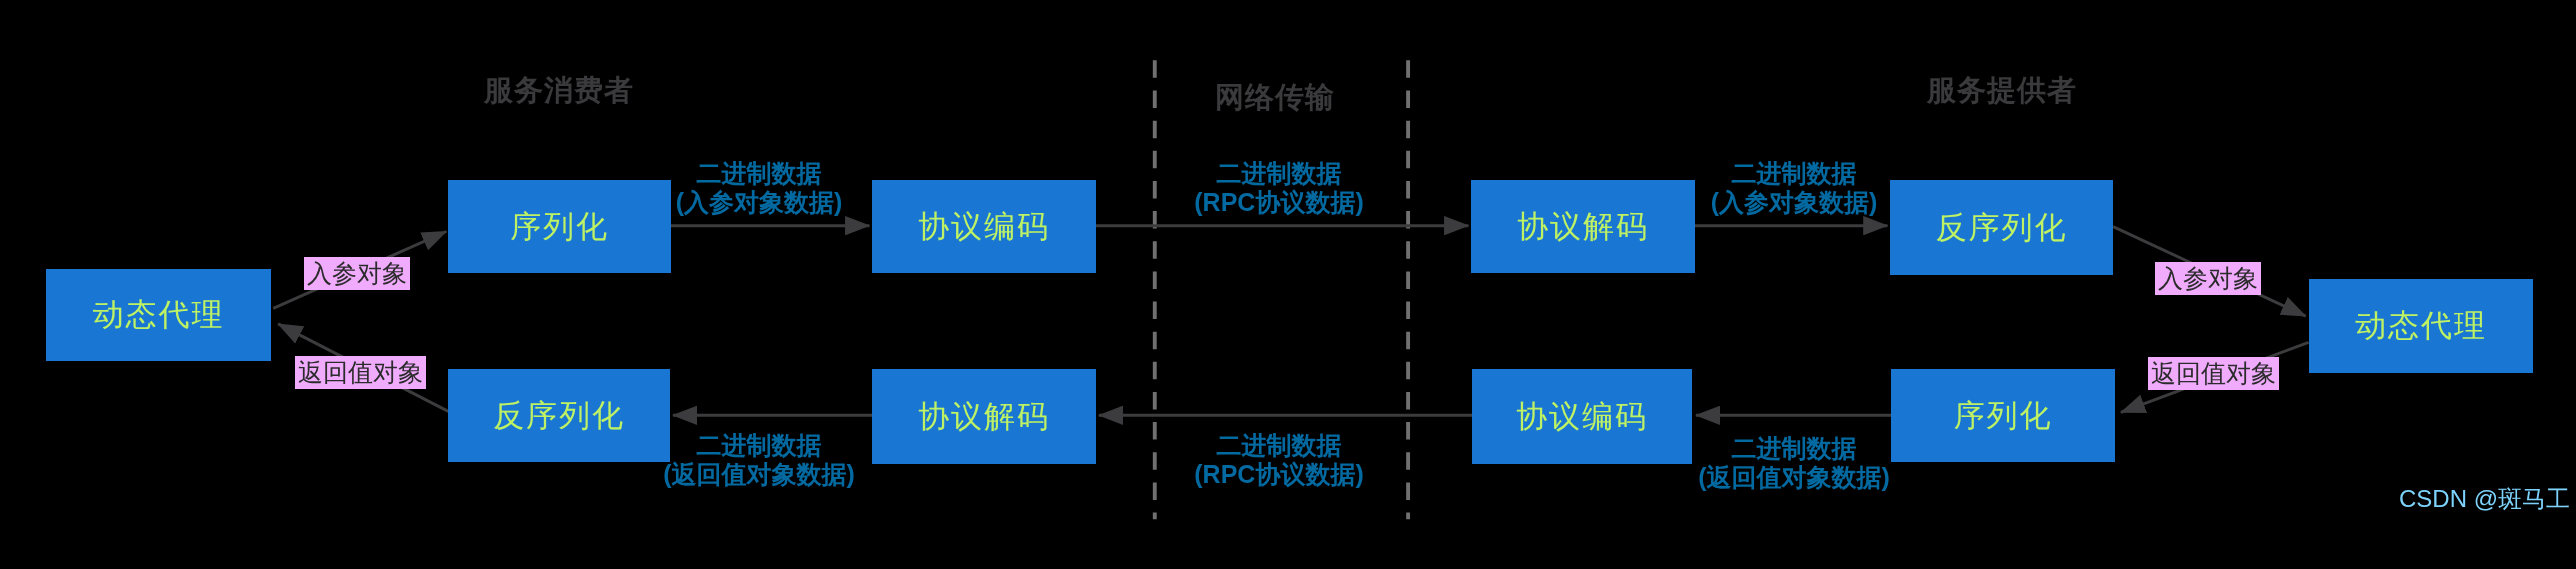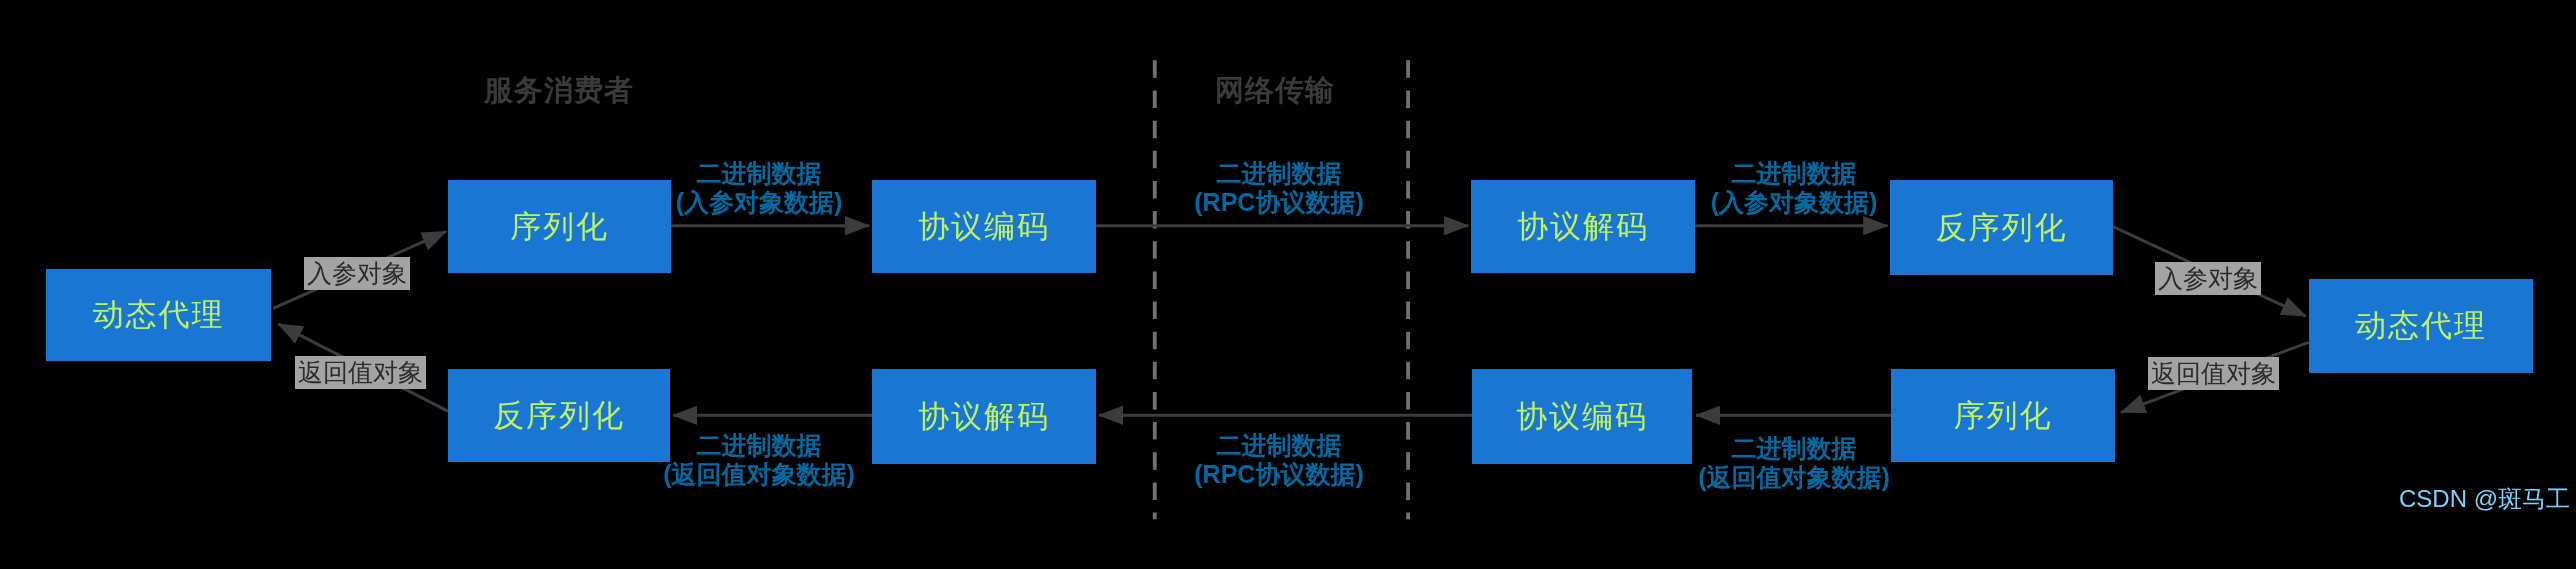--- a/index.html
+++ b/index.html
@@ -16,21 +16,21 @@
   .zone-title{
     position:absolute;transform:translateX(-50%);
     color:#3a3a3c;font-size:29px;font-weight:bold;letter-spacing:1px;white-space:nowrap;
   }
   .flow-label{
     position:absolute;transform:translateX(-50%);
     color:#0369a1;font-size:25px;line-height:29px;font-weight:bold;
     text-align:center;white-space:nowrap;
   }
   .obj-label{
-    position:absolute;background:#a3a3a3;color:#2b2b2b;
+    position:absolute;background:#f0abfc;color:#2b2b2b;
     font-size:25px;line-height:31px;padding:1px 2.9px;white-space:nowrap;
   }
   .watermark{
     position:absolute;right:6px;bottom:10.7px;color:#7dd3fc;font-size:24px;white-space:nowrap;
   }
 </style>
 </head>
 <body>
 
 <div id="canvas">
@@ -52,21 +52,22 @@
     <line x1="2173" y1="233" x2="2371" y2="325" stroke="#3c3c3e" stroke-width="3" marker-end="url(#ah)"></line>
 
     <line x1="2374" y1="352" x2="2181" y2="424" stroke="#3c3c3e" stroke-width="3" marker-end="url(#ah)"></line>
     <line x1="1945" y1="427" x2="1744" y2="427" stroke="#3c3c3e" stroke-width="3" marker-end="url(#ah)"></line>
     <line x1="1514" y1="427" x2="1130" y2="427" stroke="#3c3c3e" stroke-width="3" marker-end="url(#ah)"></line>
     <line x1="897" y1="427" x2="692" y2="427" stroke="#3c3c3e" stroke-width="3" marker-end="url(#ah)"></line>
     <line x1="461" y1="423" x2="286" y2="333" stroke="#3c3c3e" stroke-width="3" marker-end="url(#ah)"></line>
   </svg>
 
   <div class="zone-title" style="left:559px;top:71px;">服务消费者</div>
-  <div class="zone-title" style="left:1275px;top:71px;">网络传输</div>
+  <div class="zone-title" style="left:1275px;top:78px;">网络传输</div>
+  <div class="zone-title" style="left:2002px;top:71px;">服务提供者</div>
 
   <div class="node" style="left:46px;top:269px;width:225px;height:92px;">动态代理</div>
   <div class="node" style="left:448px;top:180px;width:223px;height:93px;">序列化</div>
   <div class="node" style="left:872px;top:180px;width:224px;height:93px;">协议编码</div>
   <div class="node" style="left:1471px;top:180px;width:224px;height:93px;">协议解码</div>
   <div class="node" style="left:1890px;top:180px;width:223px;height:95px;">反序列化</div>
   <div class="node" style="left:2309px;top:279px;width:224px;height:94px;">动态代理</div>
   <div class="node" style="left:448px;top:369px;width:222px;height:93px;">反序列化</div>
   <div class="node" style="left:872px;top:369px;width:224px;height:95px;">协议解码</div>
   <div class="node" style="left:1472px;top:369px;width:220px;height:95px;">协议编码</div>

